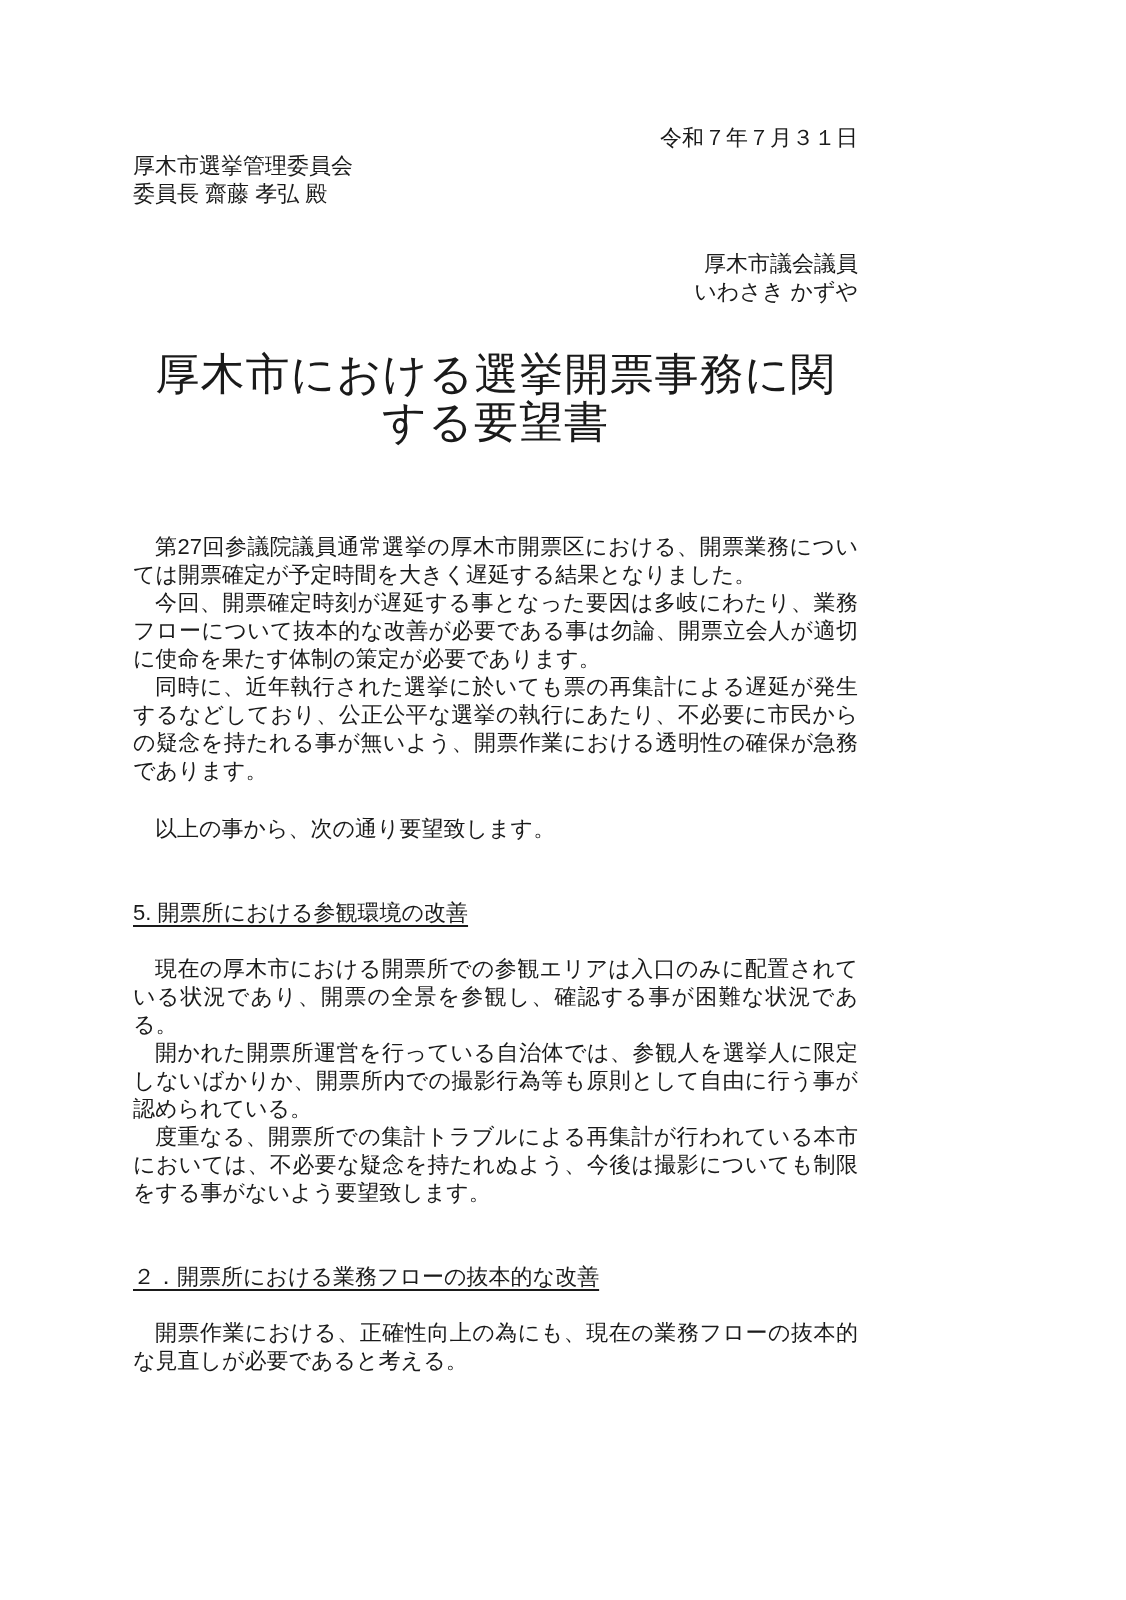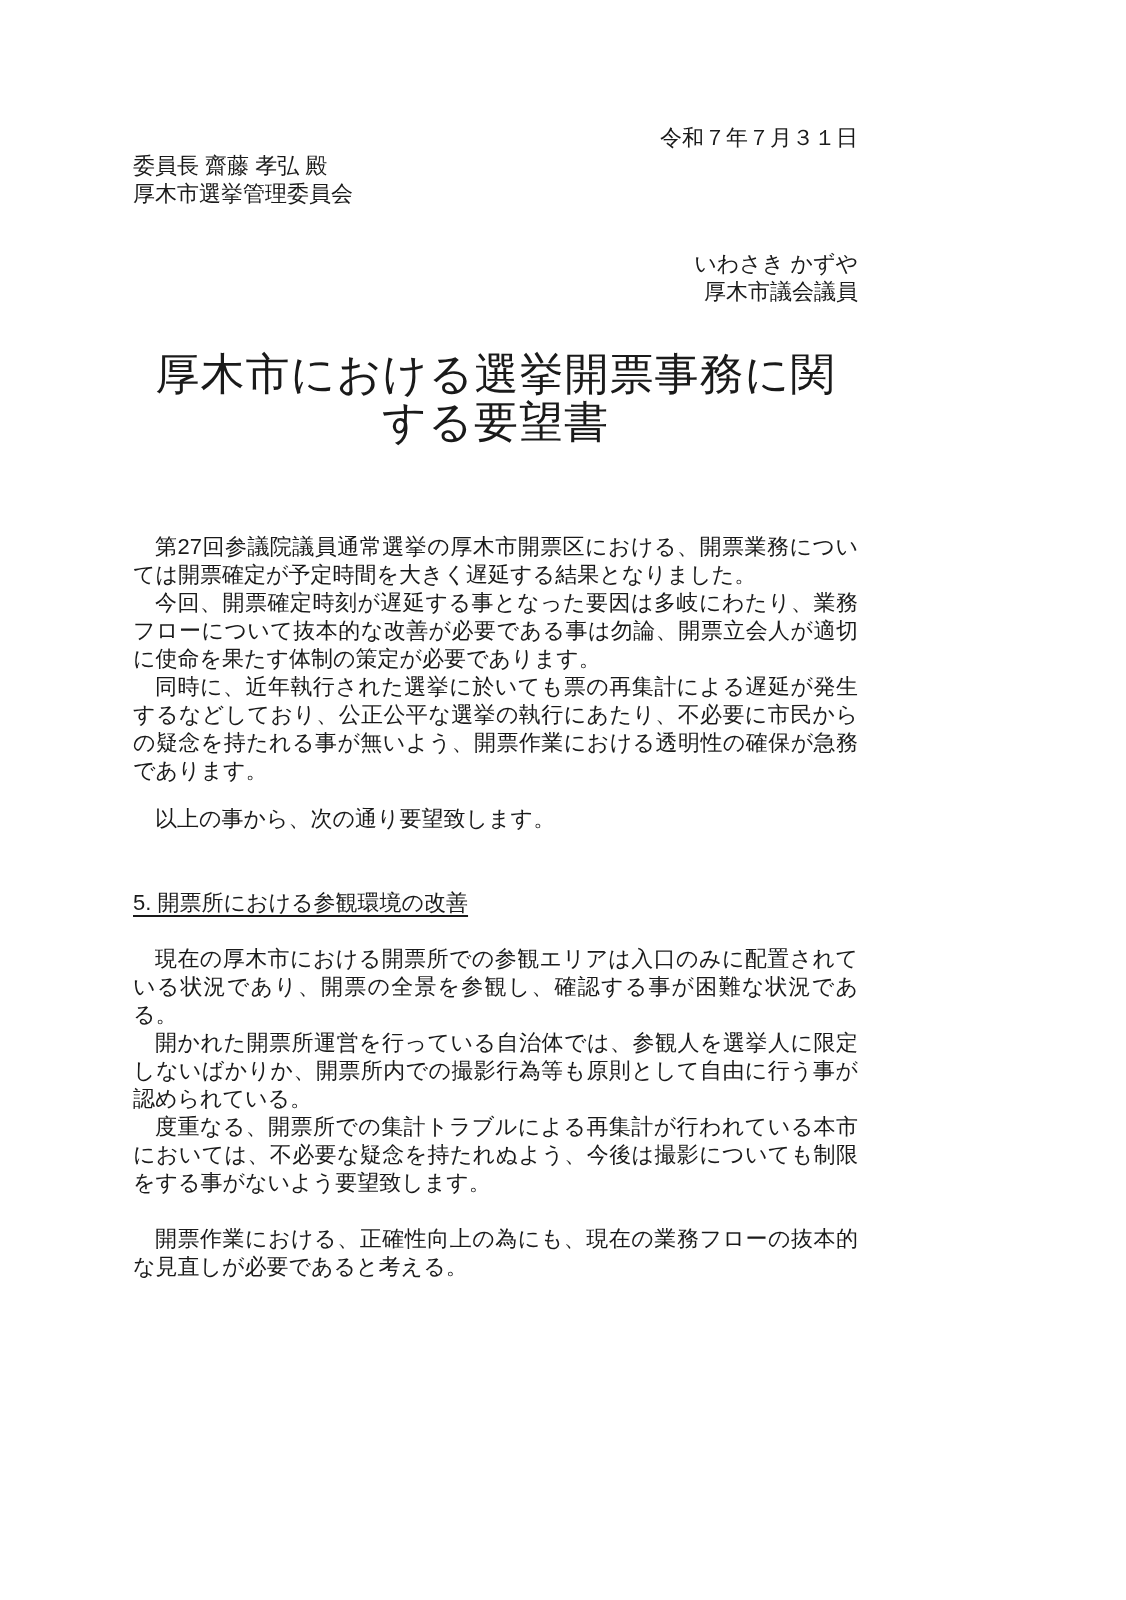--- a/index.html
+++ b/index.html
@@ -29,21 +29,21 @@
     font-weight: 400;
     letter-spacing: 1px;
   }
   .body-paragraph {
     text-align: justify;
     text-indent: 1em;
     line-break: strict;
     overflow-wrap: break-word;
   }
   .intro-start { margin-top: 87px; }
-  .lead-in { margin-top: 20px; }
+  .lead-in { margin-top: 30px; }
   .section-heading {
     margin-top: 56px;
     font-size: 22px;
     line-height: 28px;
     font-weight: 400;
   }
   .section-heading .underlined {
     text-decoration: underline;
     text-decoration-thickness: 1.5px;
     text-underline-offset: 5px;
@@ -52,39 +52,40 @@
   .gap-above { margin-top: 28px; }
 </style>
 </head>
 <body>
 
 <div class="page">
 
   <div class="line align-right">令和７年７月３１日</div>
 
   <div>
+    <div class="line">厚木市選挙管理委員会</div>
     <div class="line">委員長 齋藤 孝弘 殿</div>
-    <div class="line">厚木市選挙管理委員会</div>
   </div>
 
   <div class="sender-block align-right">
+    <div class="line">厚木市議会議員</div>
     <div class="line">いわさき かずや</div>
-    <div class="line">厚木市議会議員</div>
   </div>
 
   <h1 class="doc-title">厚木市における選挙開票事務に関する要望書</h1>
 
   <p class="body-paragraph intro-start">第27回参議院議員通常選挙の厚木市開票区における、開票業務については開票確定が予定時間を大きく遅延する結果となりました。</p>
   <p class="body-paragraph">今回、開票確定時刻が遅延する事となった要因は多岐にわたり、業務フローについて抜本的な改善が必要である事は勿論、開票立会人が適切に使命を果たす体制の策定が必要であります。</p>
   <p class="body-paragraph">同時に、近年執行された選挙に於いても票の再集計による遅延が発生するなどしており、公正公平な選挙の執行にあたり、不必要に市民からの疑念を持たれる事が無いよう、開票作業における透明性の確保が急務であります。</p>
 
   <p class="body-paragraph lead-in">以上の事から、次の通り要望致します。</p>
 
   <h2 class="section-heading"><span class="underlined">5. 開票所における参観環境の改善</span></h2>
 
   <p class="body-paragraph section-first">現在の厚木市における開票所での参観エリアは入口のみに配置されている状況であり、開票の全景を参観し、確認する事が困難な状況である。</p>
   <p class="body-paragraph">開かれた開票所運営を行っている自治体では、参観人を選挙人に限定しないばかりか、開票所内での撮影行為等も原則として自由に行う事が認められている。</p>
   <p class="body-paragraph">度重なる、開票所での集計トラブルによる再集計が行われている本市においては、不必要な疑念を持たれぬよう、今後は撮影についても制限をする事がないよう要望致します。</p>
 
+  <h2 class="section-heading"><span class="underlined">２．開票所における業務フローの抜本的な改善</span></h2>
 
   <p class="body-paragraph section-first">開票作業における、正確性向上の為にも、現在の業務フローの抜本的な見直しが必要であると考える。</p>
 
 </div>
 
 </body></html>

